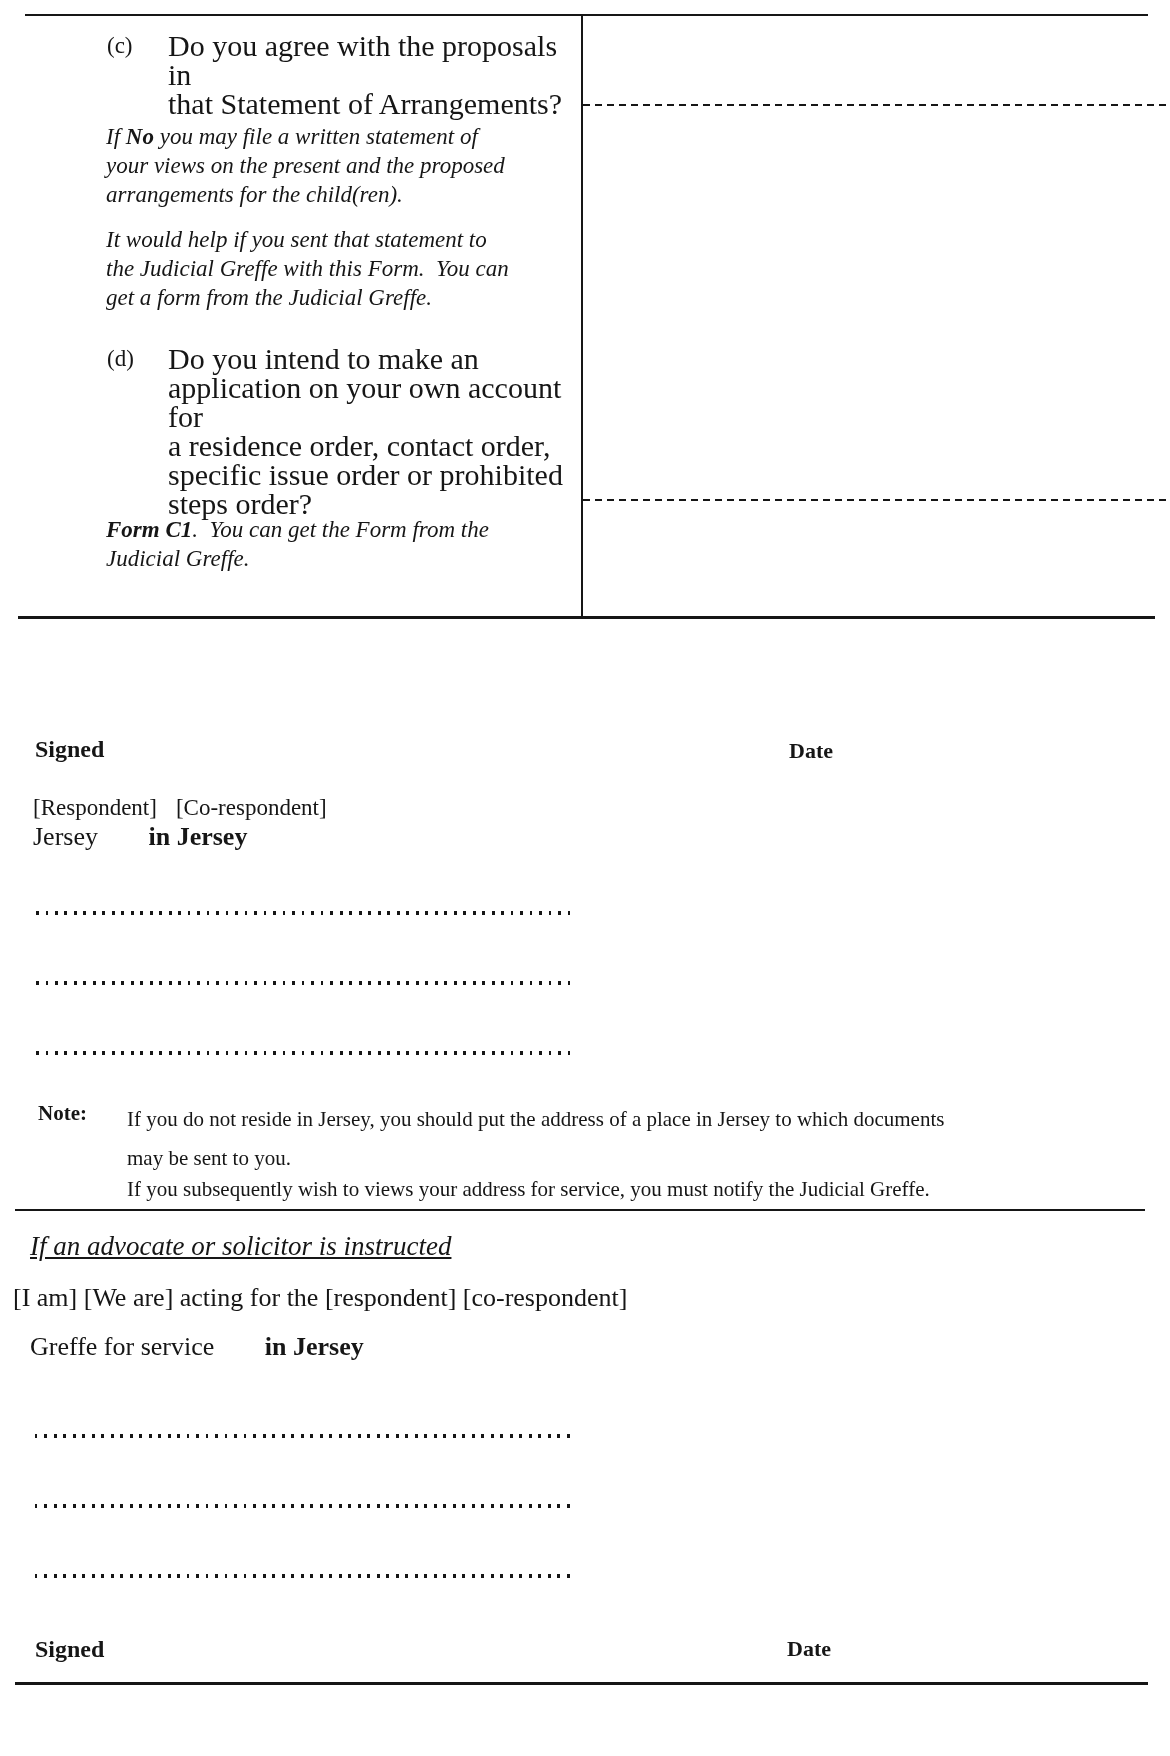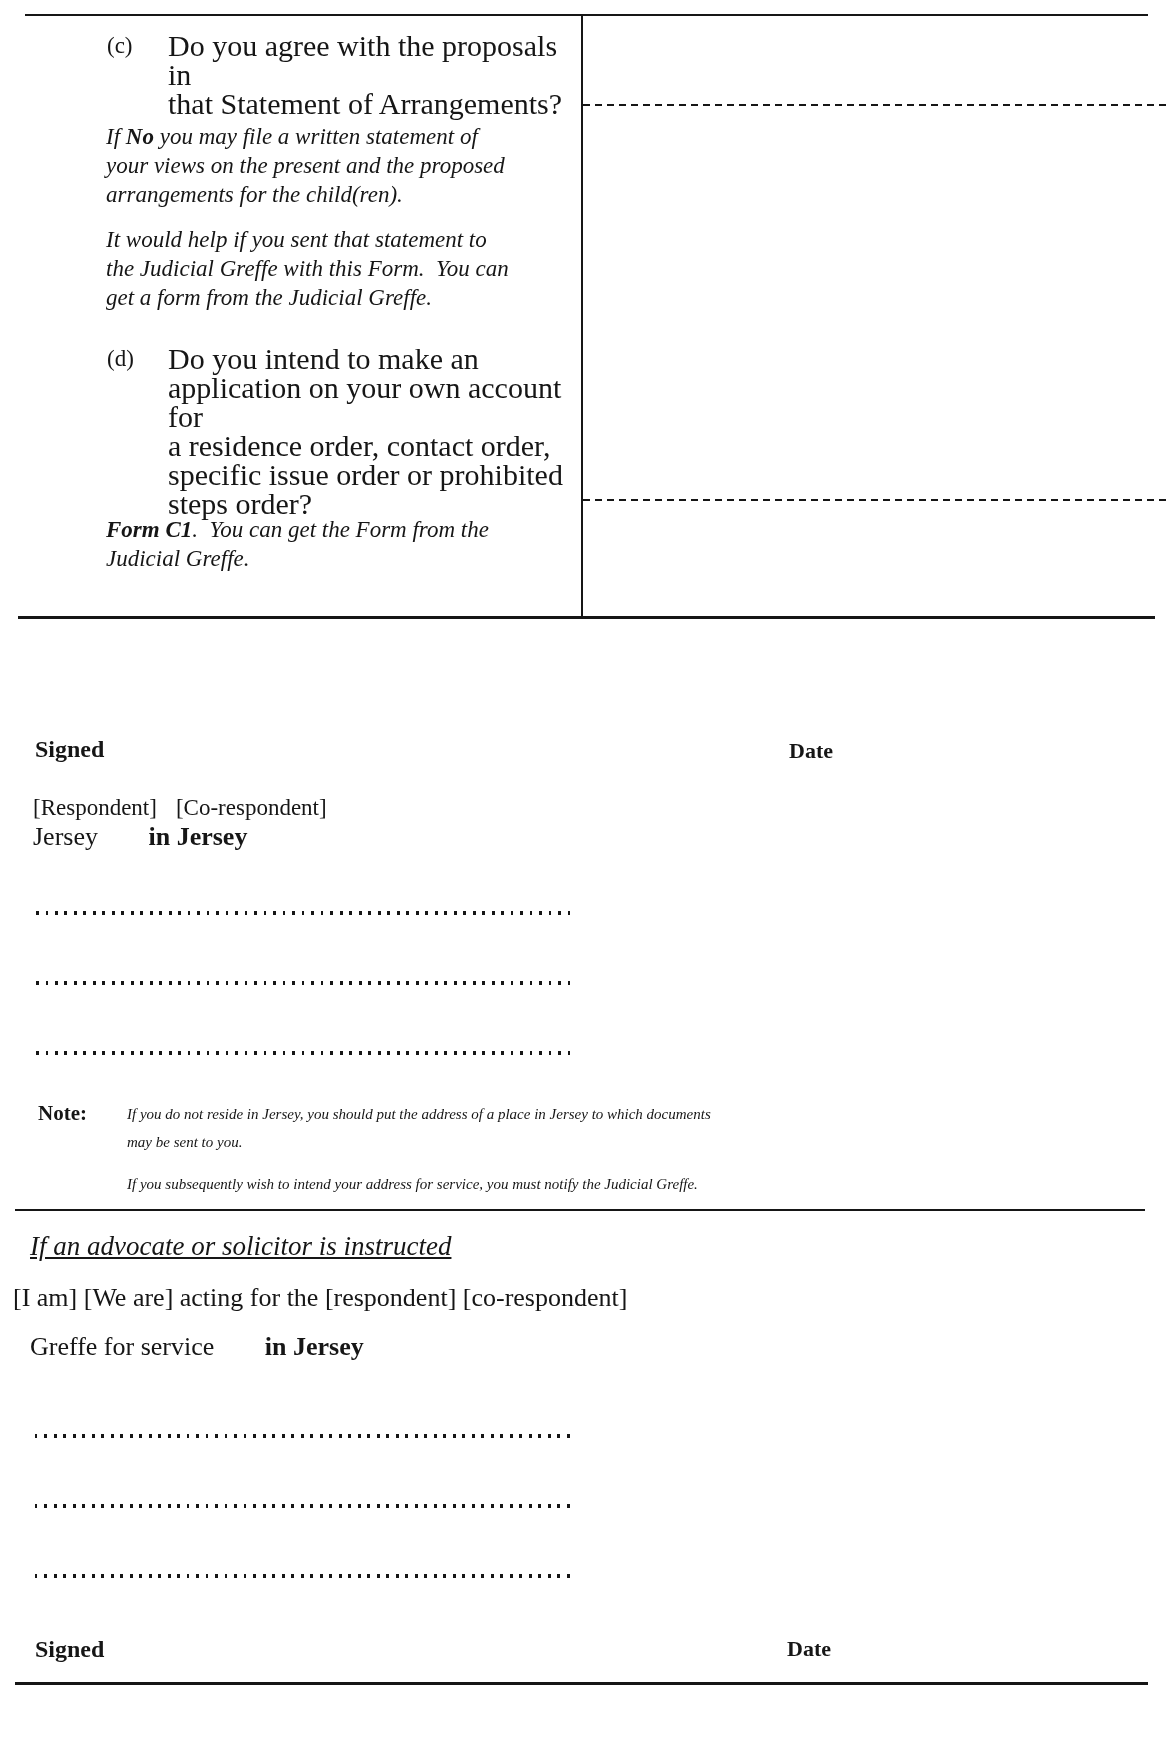--- a/index.html
+++ b/index.html
@@ -35,21 +35,21 @@
   .q-note   { font-size: 23px; line-height: 29px; font-style: italic; white-space: pre-wrap; }
   .q-note b { font-weight: bold; }
 
   .signed   { font-size: 24px; font-weight: bold; }
   .datelbl  { font-size: 22px; font-weight: bold; }
   .parties  { font-size: 23px; white-space: pre-wrap; }
   .addr     { font-size: 26px; white-space: pre-wrap; }
   .addr b   { font-weight: bold; margin-left: 44px; }
 
   .note-lbl { font-size: 21px; font-weight: bold; }
-  .note-txt { font-size: 15px; line-height: 28px; font-style: italic; white-space: pre-wrap; }
+  .note-txt { font-size: 21px; line-height: 39px; white-space: pre-wrap; }
 
   .adv-head {
     font-size: 27px;
     font-style: italic;
     text-decoration: underline;
     white-space: pre-wrap;
   }
   .acting   { font-size: 26px; white-space: pre-wrap; }
 </style>
 </head>
@@ -96,21 +96,21 @@
 
     <div class="abs addr" style="left:33px; top:822px;"><span>Jersey </span><b>in Jersey</b></div>
 
     <div class="abs dotted-line" style="left:36px; top:911px; width:541px;"></div>
     <div class="abs dotted-line" style="left:36px; top:981px; width:541px;"></div>
     <div class="abs dotted-line" style="left:36px; top:1051px; width:541px;"></div>
 
     <div class="abs note-lbl" style="left:38px; top:1101px;">Note:</div>
     <div class="abs note-txt" style="left:127px; top:1100px; width:1030px;">If you do not reside in Jersey, you should put the address of a place in Jersey to which documents
 may be sent to you.</div>
-    <div class="abs note-txt" style="left:127px; top:1170px; width:1030px;">If you subsequently wish to intend your address for service, you must notify the Judicial Greffe.</div>
+    <div class="abs note-txt" style="left:127px; top:1170px; width:1030px;">If you subsequently wish to views your address for service, you must notify the Judicial Greffe.</div>
   </div>
 
   <div class="abs rule" style="left:15px; top:1209px; width:1130px; height:2px;"></div>
 
   <div>
     <div class="abs adv-head" style="left:30px; top:1231px;">If an advocate or solicitor is instructed</div>
 
     <div class="abs acting" style="left:13px; top:1283px;">[I am] [We are] acting for the [respondent] [co-respondent]</div>
 
     <div class="abs addr" style="left:30px; top:1332px;"><span>Greffe for service </span><b>in Jersey</b></div>

